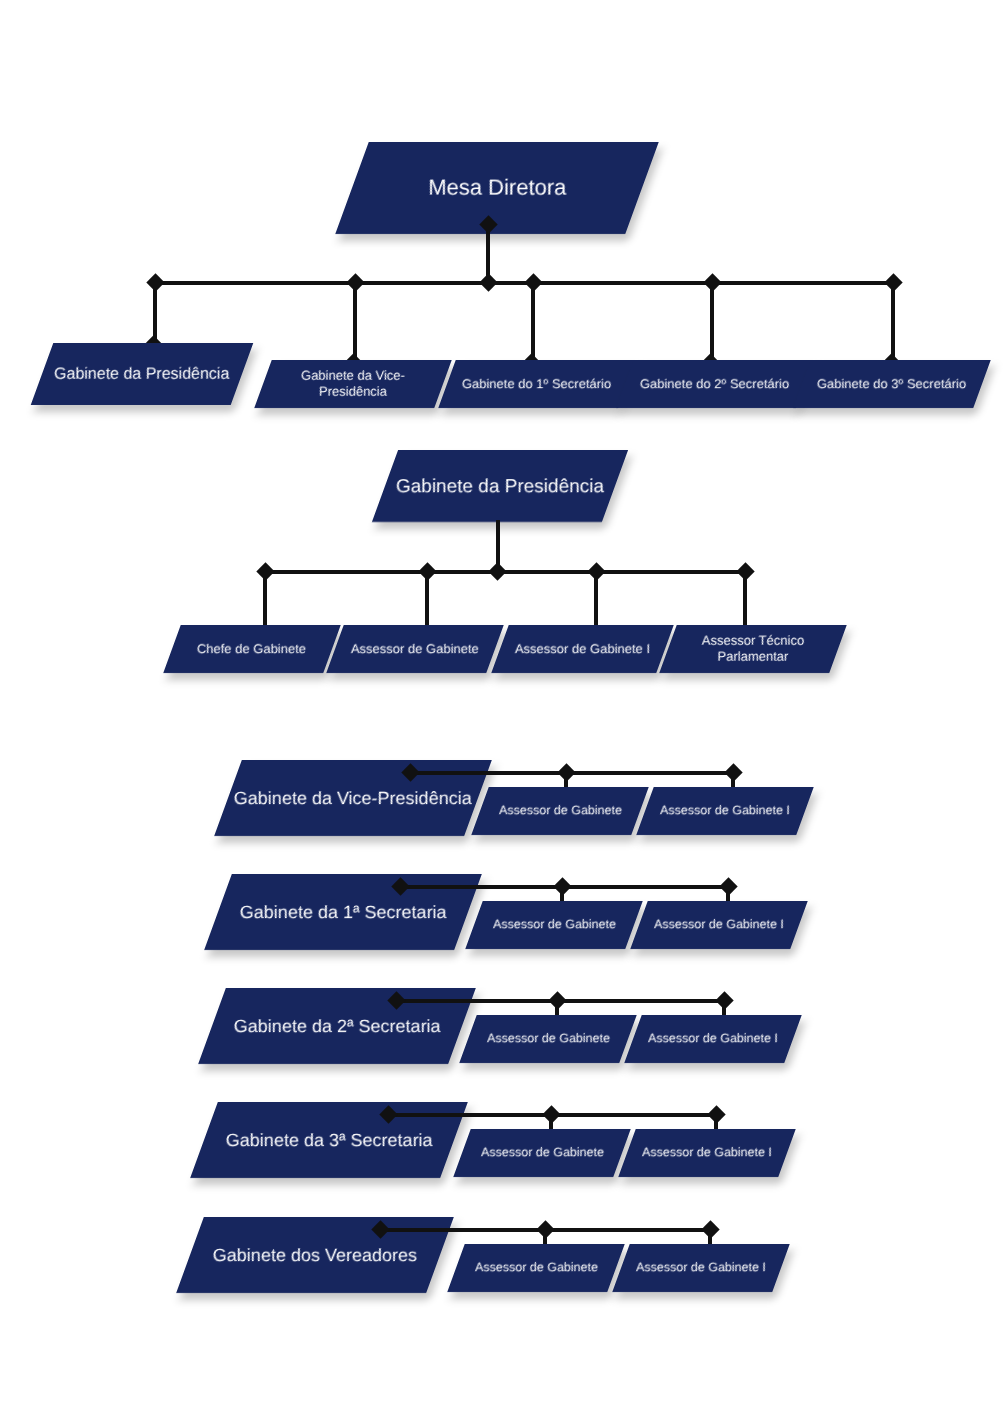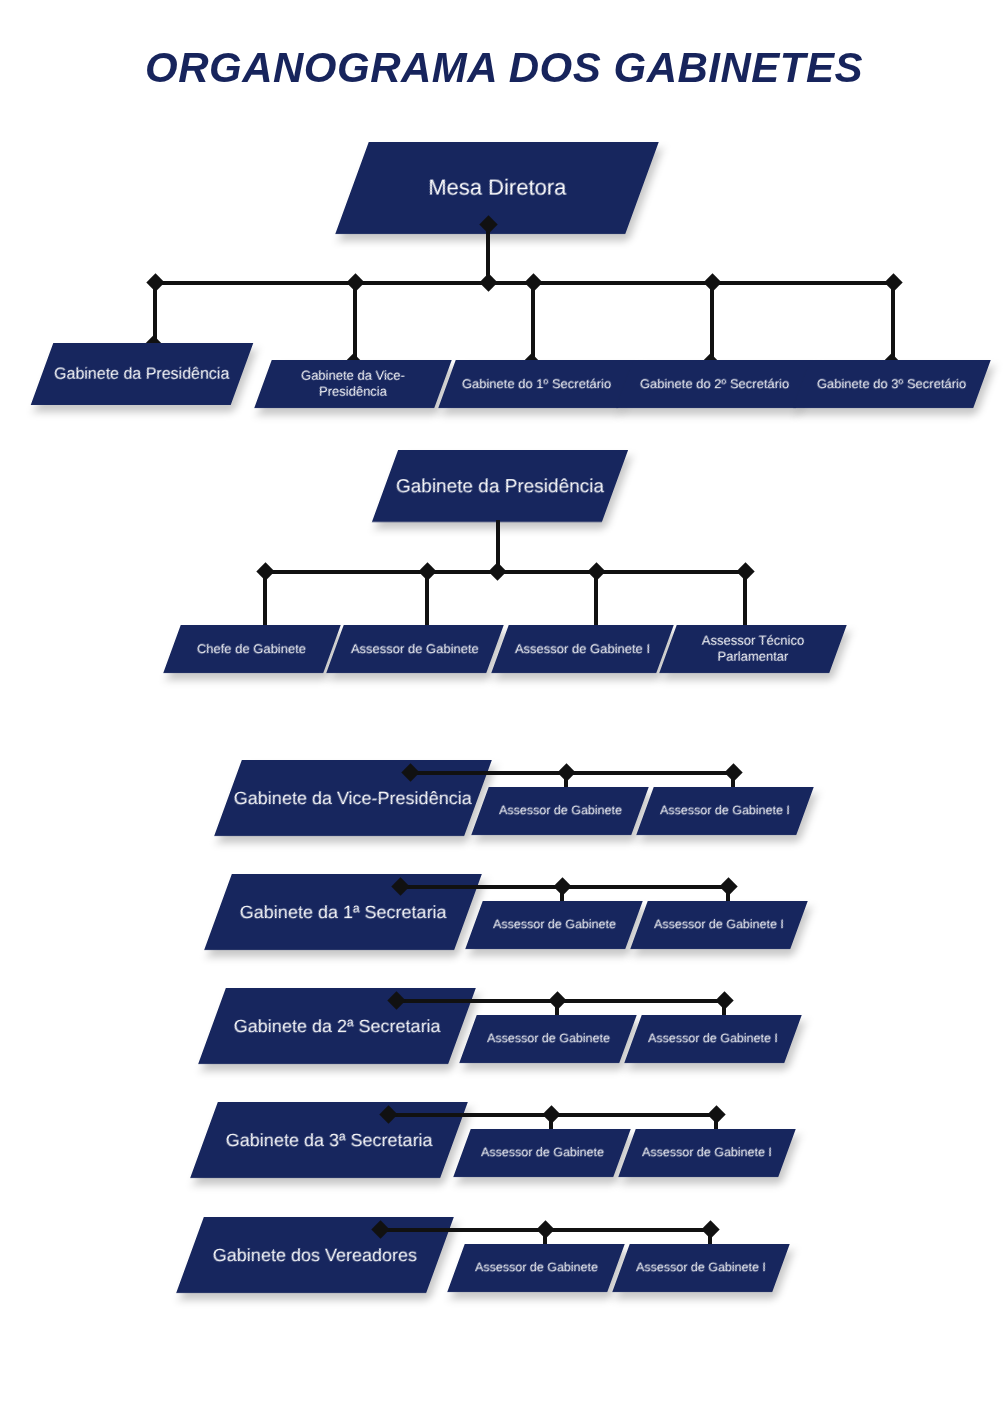--- a/index.html
+++ b/index.html
@@ -78,21 +78,20 @@
     height: 13px;
     background: #111111;
     transform: rotate(45deg);
   }
 </style>
 </head>
 <body>
 
 <div id="canvas">
 
-  <div class="title">ORGANOGRAMA DOS GABINETES</div>
 
   <div class="node lvl1" style="left:352px; top:142px; width:290px; height:92px;">
     <span>Mesa Diretora</span>
   </div>
 
   <div class="line-v" style="left:486px; top:225px; height:60px;"></div>
   <div class="dot" style="left:482px; top:218px;"></div>
   <div class="dot" style="left:482px; top:276px;"></div>
 
   <div class="line-h" style="left:155px; top:281px; width:742px;"></div>

